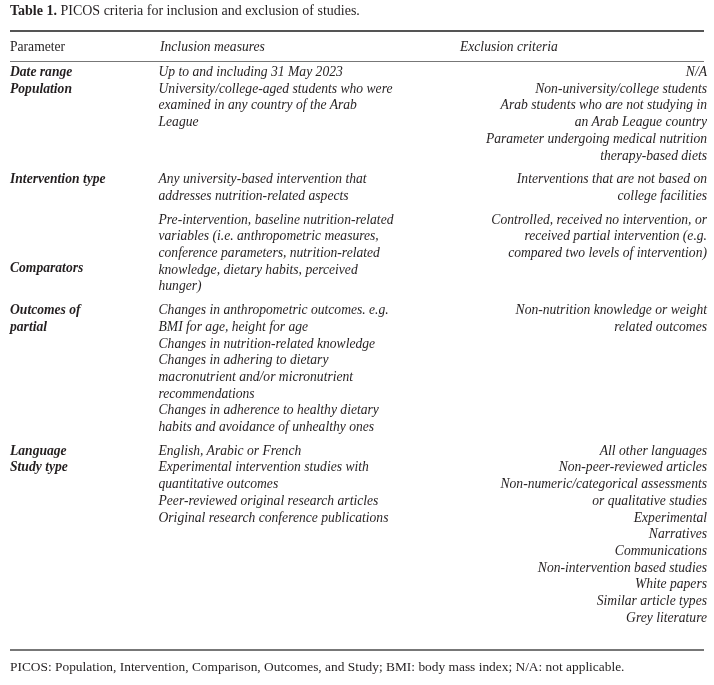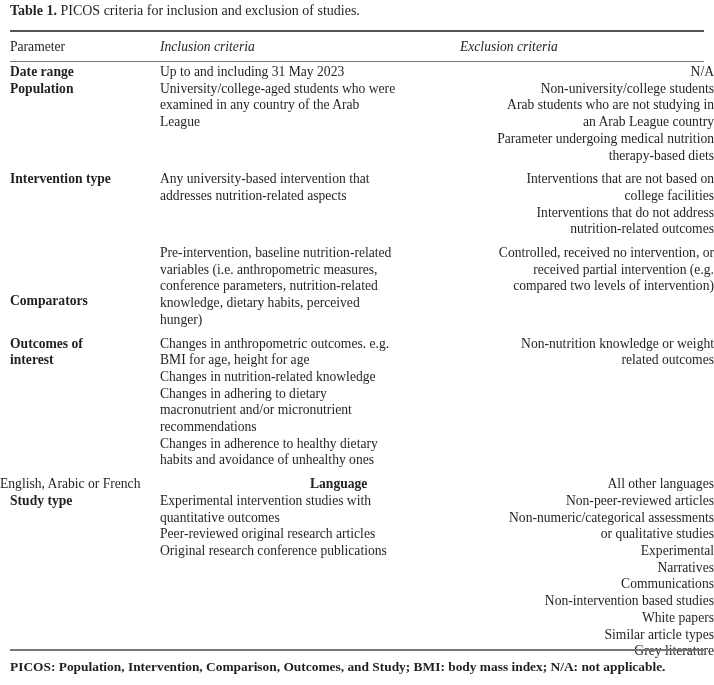--- a/index.html
+++ b/index.html
@@ -12,38 +12,38 @@
   .caption b { font-weight: bold; }
   .rule { position: absolute; left: 10px; right: 10px; background: #555; }
   .rule.top { top: 30px; height: 1.5px; }
   .rule.mid { top: 61px; height: 0.8px; background: #777; }
   .rule.bot { top: 649px; height: 1.5px; background: #777; }
   .hdr { position: absolute; top: 39px; }
   .hdr.c2, .hdr.c3 { font-style: italic; }
   .c1 { left: 10px; width: 148px; }
   .c2 { left: 160px; width: 296px; }
   .c3 { left: 460px; width: 250px; }
-  .rows { position: absolute; top: 64px; left: 0; right: 0; }
+  .rows { position: absolute; top: 64px; left: 0; right: 7px; font-style: italic; }
   .row { position: relative; display: flex; }
   .row .cell { position: relative; }
   .row .p { font-weight: bold; width: 150px; padding-left: 10px; }
   .row .inc { width: 300px; }
   .row .exc { width: 254px; text-align: right; }
   .row .cell div { white-space: pre-line; }
   .gap { height: 7px; }
-  .footnote { position: absolute; left: 10px; top: 659px; font-size: 13.4px; font-weight: bold; }
+  .footnote { position: absolute; left: 10px; top: 659px; font-size: 13.4px; }
 </style>
 </head>
 <body>
 
 <div class="caption"><b>Table 1.</b> <span>PICOS criteria for inclusion and exclusion of studies.</span></div>
 
 <div class="rule top"></div>
 <div class="hdr c1">Parameter</div>
-<div class="hdr c2">Inclusion criteria</div>
+<div class="hdr c2">Inclusion measures</div>
 <div class="hdr c3">Exclusion criteria</div>
 <div class="rule mid"></div>
 
 <div class="rows" id="rows">
     <div class="row">
       <div class="cell p" style="white-space: pre-line;">Date range</div>
       <div class="cell inc">
         <div>Up to and including 31 May 2023</div>
       </div>
       <div class="cell exc">
@@ -68,22 +68,20 @@
     <div class="gap"></div>
     <div class="row">
       <div class="cell p" style="white-space: pre-line;">Intervention type</div>
       <div class="cell inc">
         <div>Any university-based intervention that
 addresses nutrition-related aspects</div>
       </div>
       <div class="cell exc">
         <div>Interventions that are not based on
 college facilities</div>
-        <div>Interventions that do not address
-nutrition-related outcomes</div>
       </div>
     </div>
     <div class="gap"></div>
     <div class="row">
       <div class="cell p" style="white-space: pre-line; margin-top: 48px;">Comparators</div>
       <div class="cell inc">
         <div>Pre-intervention, baseline nutrition-related
 variables (i.e. anthropometric measures,
 conference parameters, nutrition-related
 knowledge, dietary habits, perceived
@@ -91,42 +89,42 @@
       </div>
       <div class="cell exc">
         <div>Controlled, received no intervention, or
 received partial intervention (e.g.
 compared two levels of intervention)</div>
       </div>
     </div>
     <div class="gap"></div>
     <div class="row">
       <div class="cell p" style="white-space: pre-line;">Outcomes of
-interest</div>
+partial</div>
       <div class="cell inc">
         <div>Changes in anthropometric outcomes. e.g.
 BMI for age, height for age</div>
         <div>Changes in nutrition-related knowledge</div>
         <div>Changes in adhering to dietary
 macronutrient and/or micronutrient
 recommendations</div>
         <div>Changes in adherence to healthy dietary
 habits and avoidance of unhealthy ones</div>
       </div>
       <div class="cell exc">
         <div>Non-nutrition knowledge or weight
 related outcomes</div>
       </div>
     </div>
     <div class="gap"></div>
     <div class="row">
+      <div class="cell p" style="white-space: pre-line;">Language</div>
       <div class="cell inc">
         <div>English, Arabic or French</div>
       </div>
-      <div class="cell p" style="white-space: pre-line;">Language</div>
       <div class="cell exc">
         <div>All other languages</div>
       </div>
     </div>
     <div class="row">
       <div class="cell p" style="white-space: pre-line;">Study type</div>
       <div class="cell inc">
         <div>Experimental intervention studies with
 quantitative outcomes</div>
         <div>Peer-reviewed original research articles</div>

